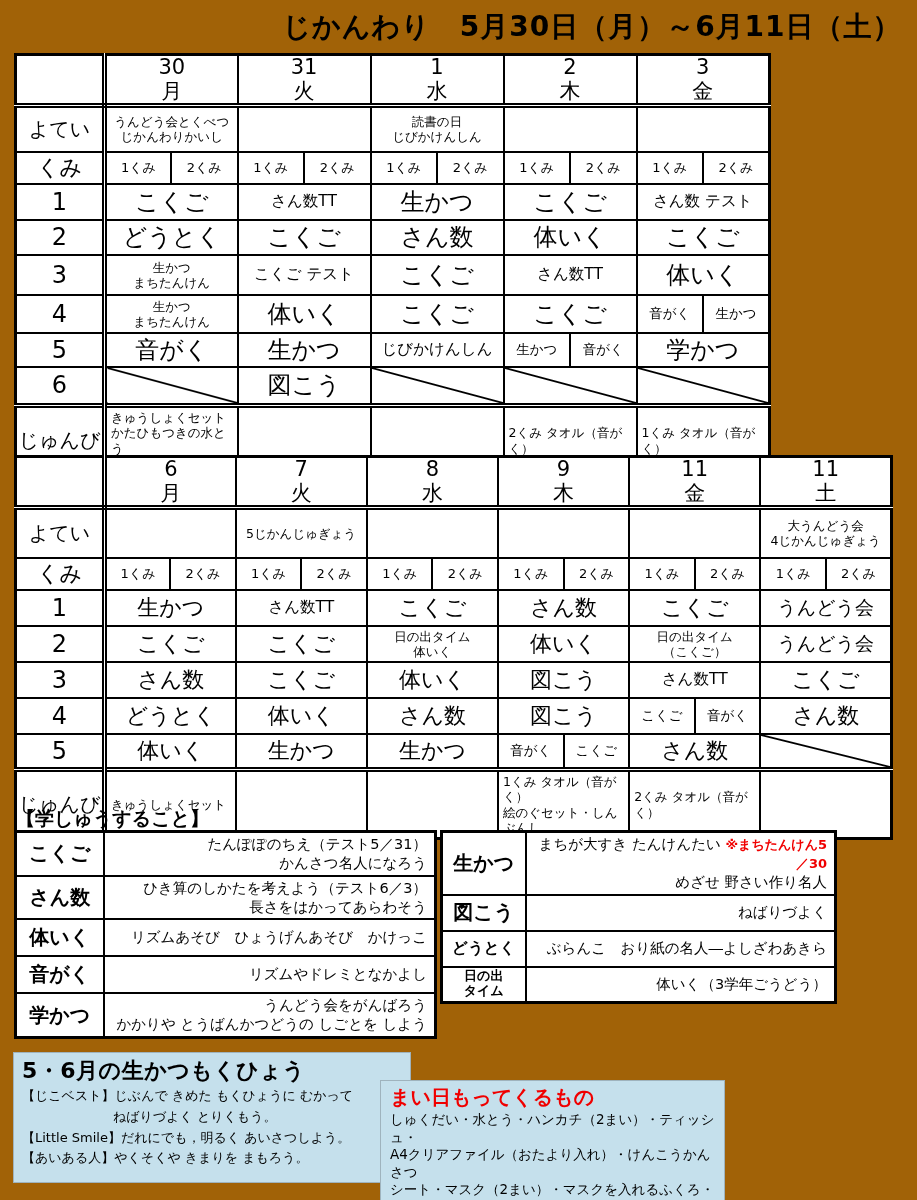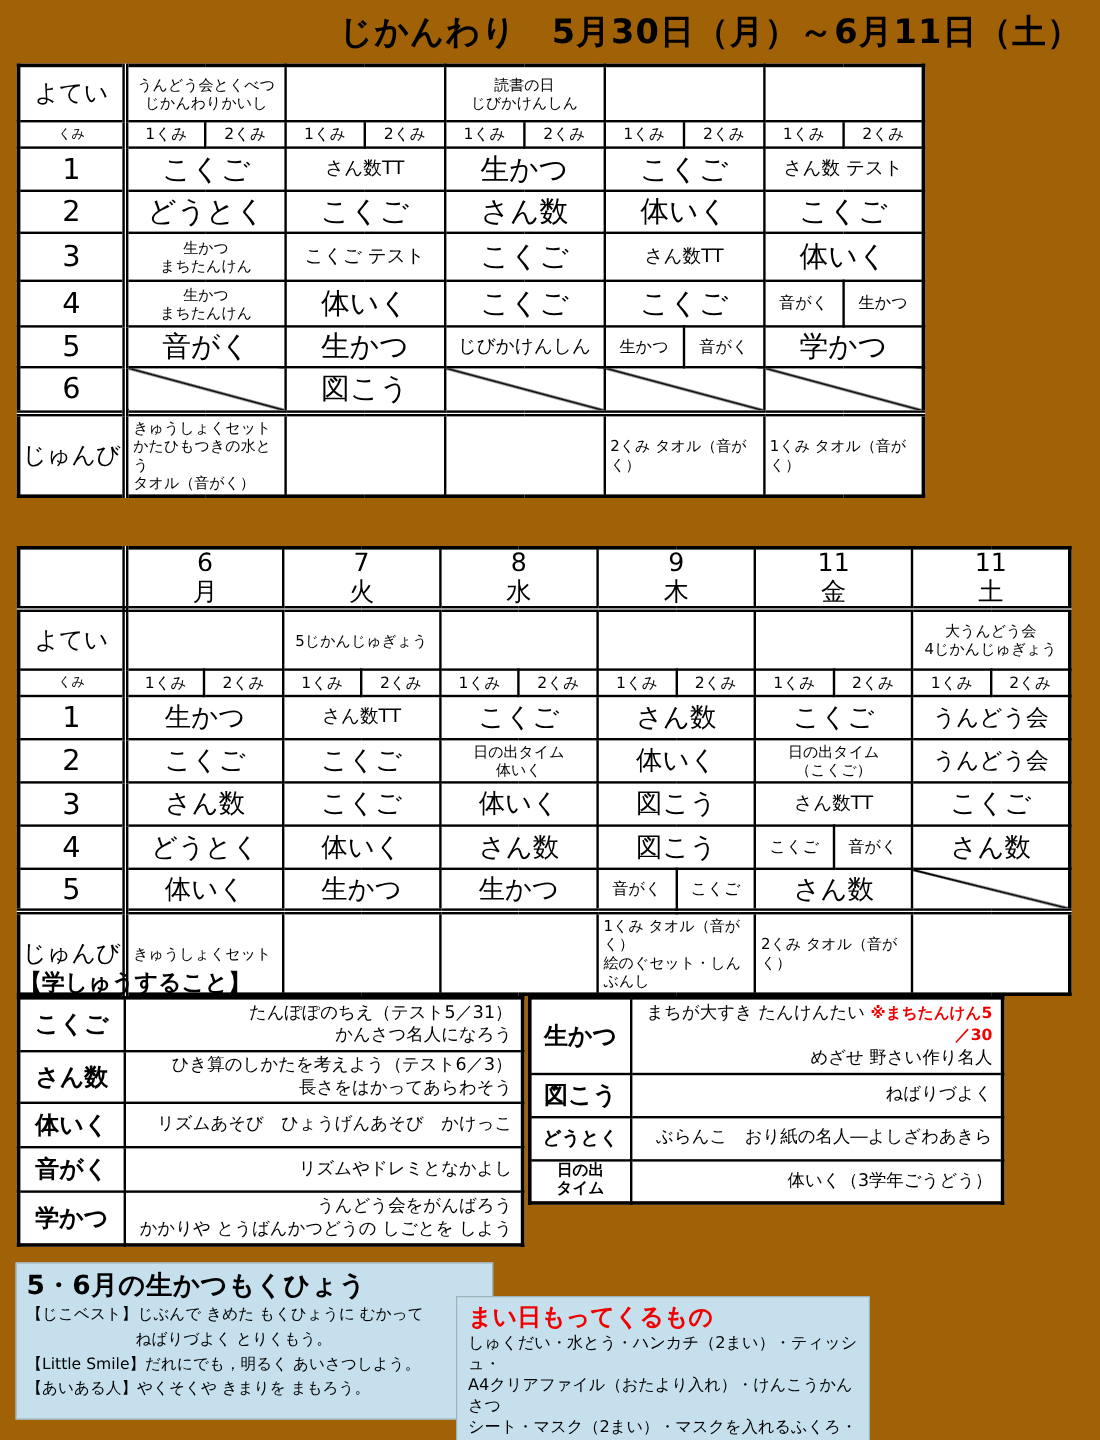--- a/index.html
+++ b/index.html
@@ -15,21 +15,21 @@
   #table1{left:14px;top:53px;width:757px;}
   #table2{left:14px;top:455px;width:879px;}
   .tt col.lab{width:89px;}
   .tt td,.tt th{border:2px solid #000;padding:0;text-align:center;
                 vertical-align:middle;overflow:hidden;font-weight:normal;}
   .tt tr.dayr th,.tt tr.dayr td{border-bottom:5px double #000;}
   .tt th.rowlab{border-right:5px double #000;}
   .tt tr.junbir th,.tt tr.junbir td{border-top:5px double #000;}
   .day{font-size:21px;line-height:1.12;font-weight:500;}
   .rowlab{font-size:20px;font-weight:500;}
-  .rowlab.kumilab{font-size:11px;}
+  .rowlab.kumilab{font-size:22px;}
   .pnum{font-size:24px;}
   .kcell{font-size:13px;}
   .note{font-size:12.5px;line-height:1.22;white-space:pre-line;}
   tr.yoteir .note{text-align:center;padding:1px 2px;}
   tr.junbir .note{text-align:left;padding:2px 4px;}
   .subj{white-space:pre-line;font-weight:600;}
   .sz-lg{font-size:24px;}
   #table2 .sz-lg{font-size:22px;}
   .sz-mlg{font-size:19px;}
   .sz-md{font-size:15.5px;margin-left:31px;}
@@ -88,20 +88,43 @@
         <col>
         <col>
         <col>
         <col>
         <col>
         <col>
         <col>
         <col>
       </colgroup>
       <tbody>
+        <tr class="dayr">
+          <th class="rowlab"></th>
+          <td class="day" colspan="2">
+            <div>30</div>
+            <div>月</div>
+          </td>
+          <td class="day" colspan="2">
+            <div>31</div>
+            <div>火</div>
+          </td>
+          <td class="day" colspan="2">
+            <div>1</div>
+            <div>水</div>
+          </td>
+          <td class="day" colspan="2">
+            <div>2</div>
+            <div>木</div>
+          </td>
+          <td class="day" colspan="2">
+            <div>3</div>
+            <div>金</div>
+          </td>
+        </tr>
         <tr class="yoteir">
           <th class="rowlab">よてい</th>
           <td class="note" colspan="2">うんどう会とくべつ
 じかんわりかいし</td>
           <td class="note" colspan="2"></td>
           <td class="note" colspan="2">読書の日
 じびかけんしん</td>
           <td class="note" colspan="2"></td>
           <td class="note" colspan="2"></td>
         </tr>

